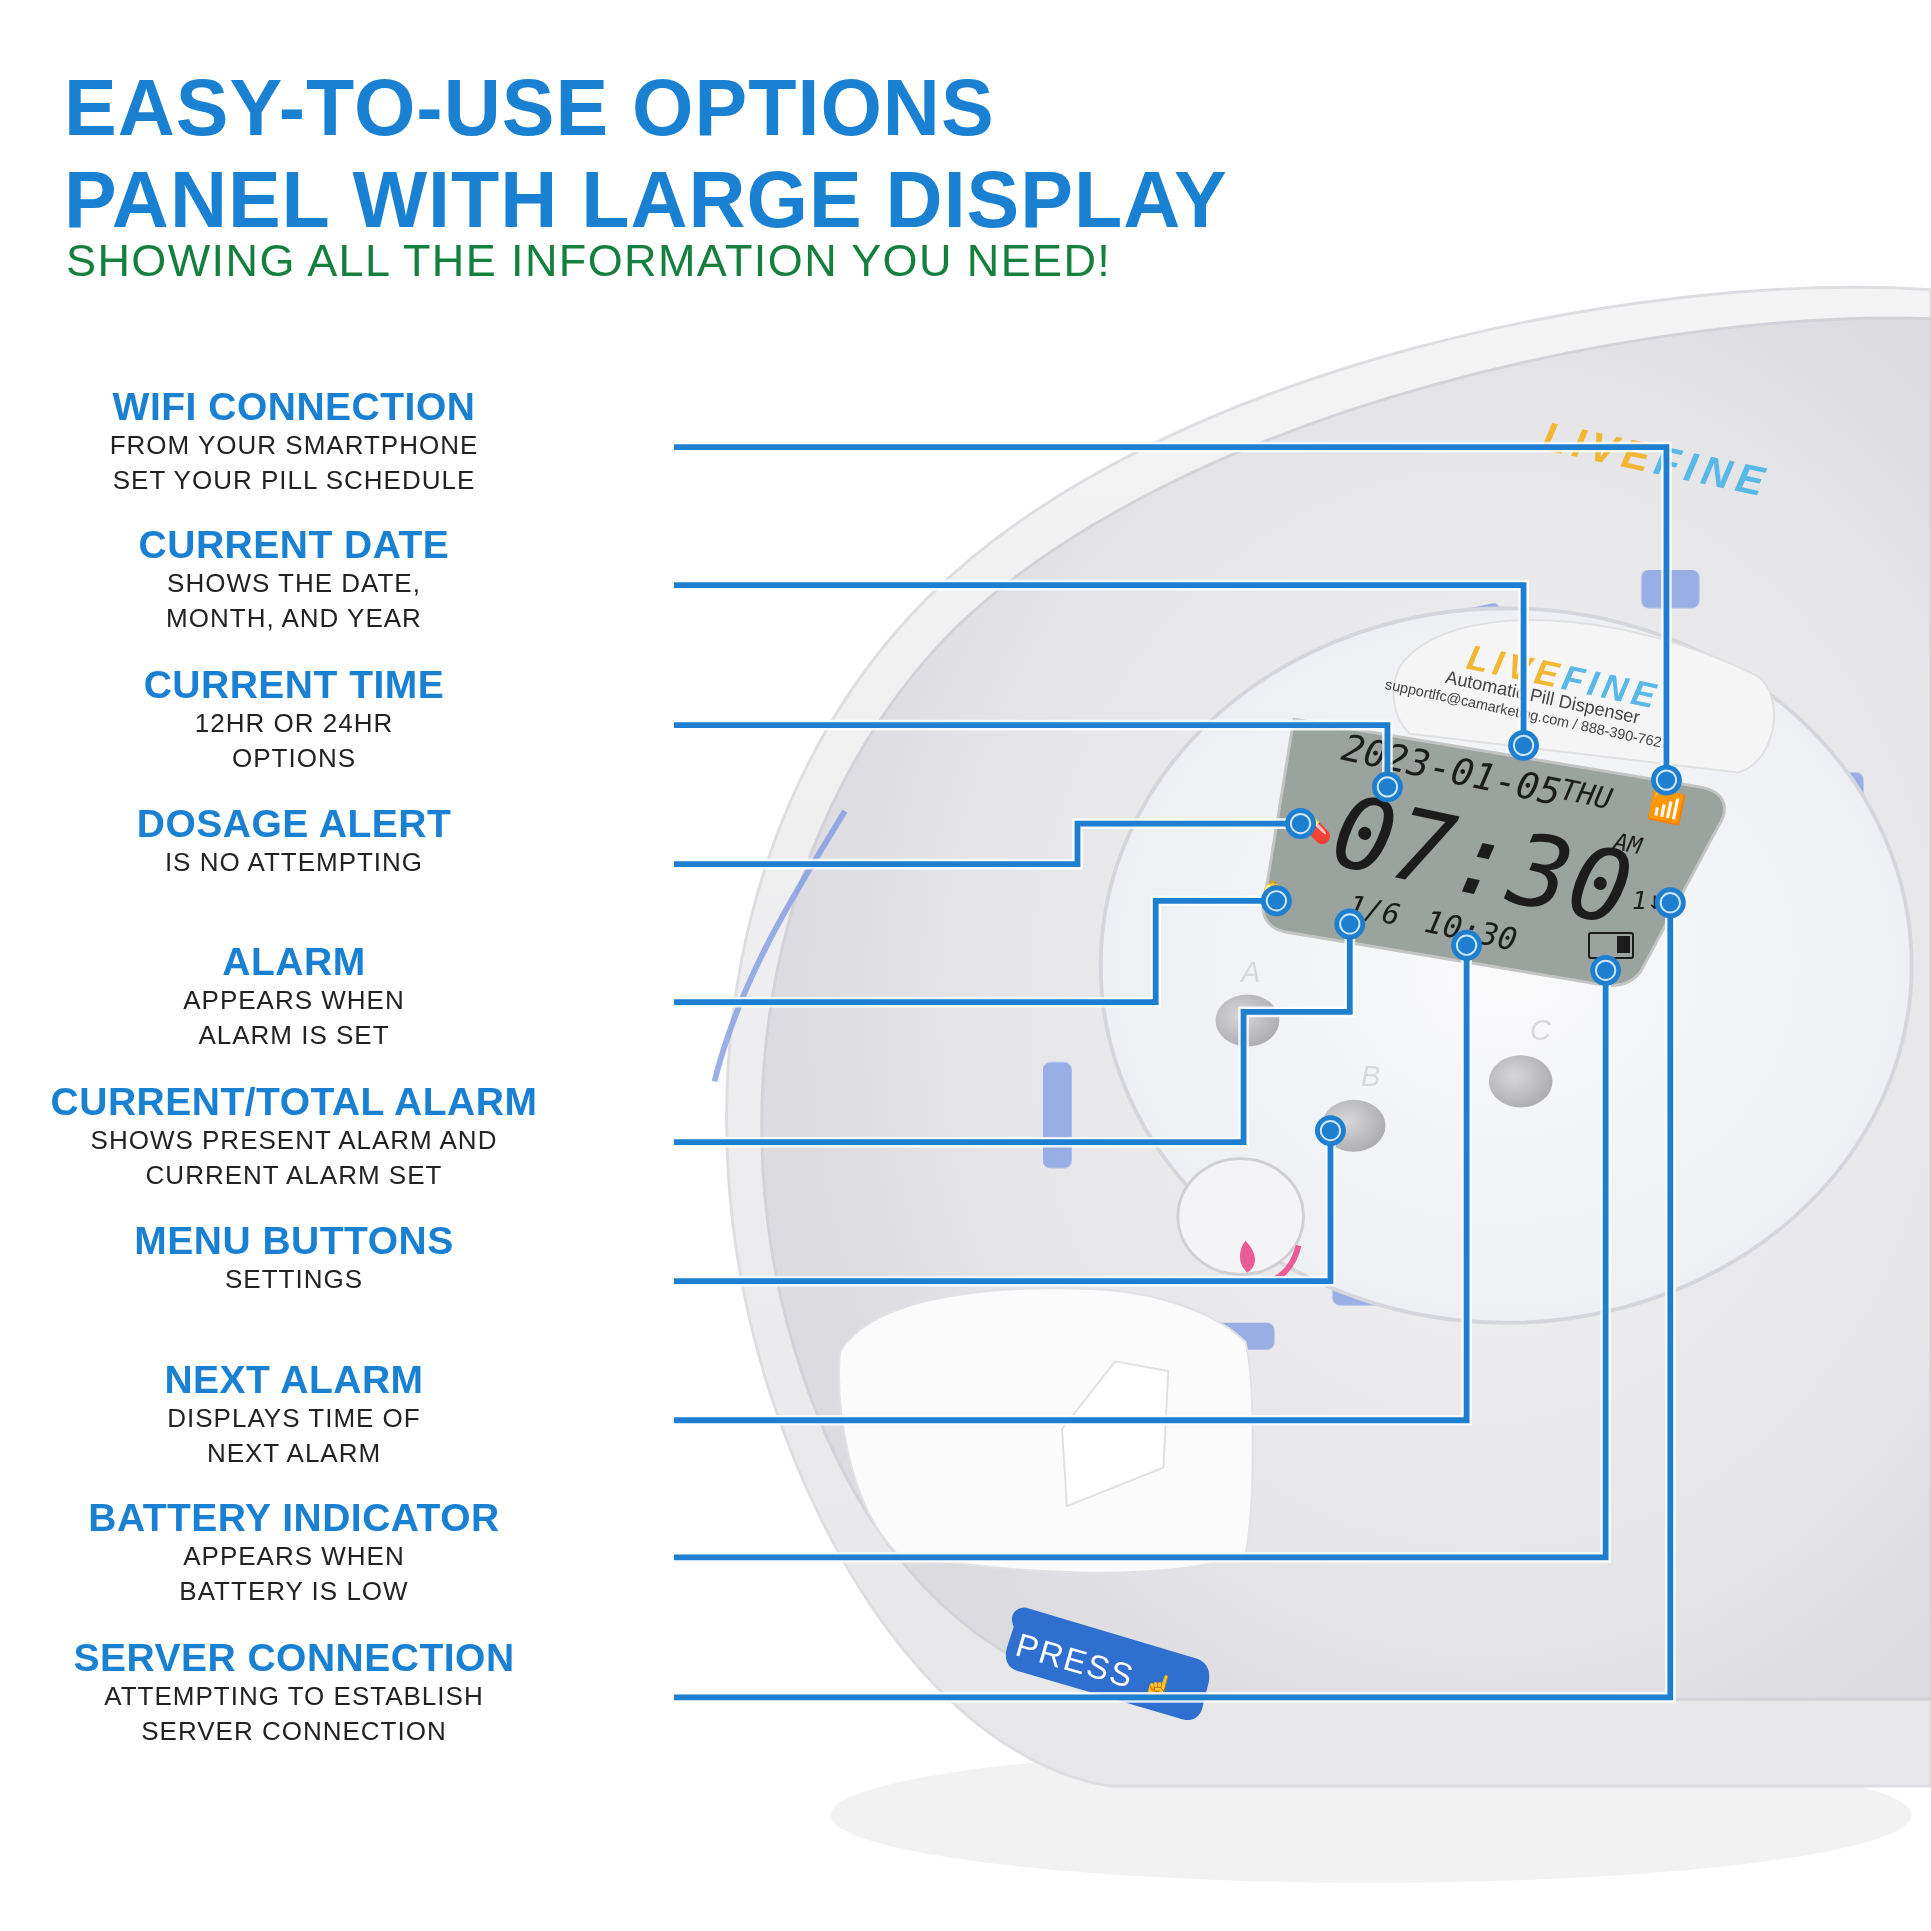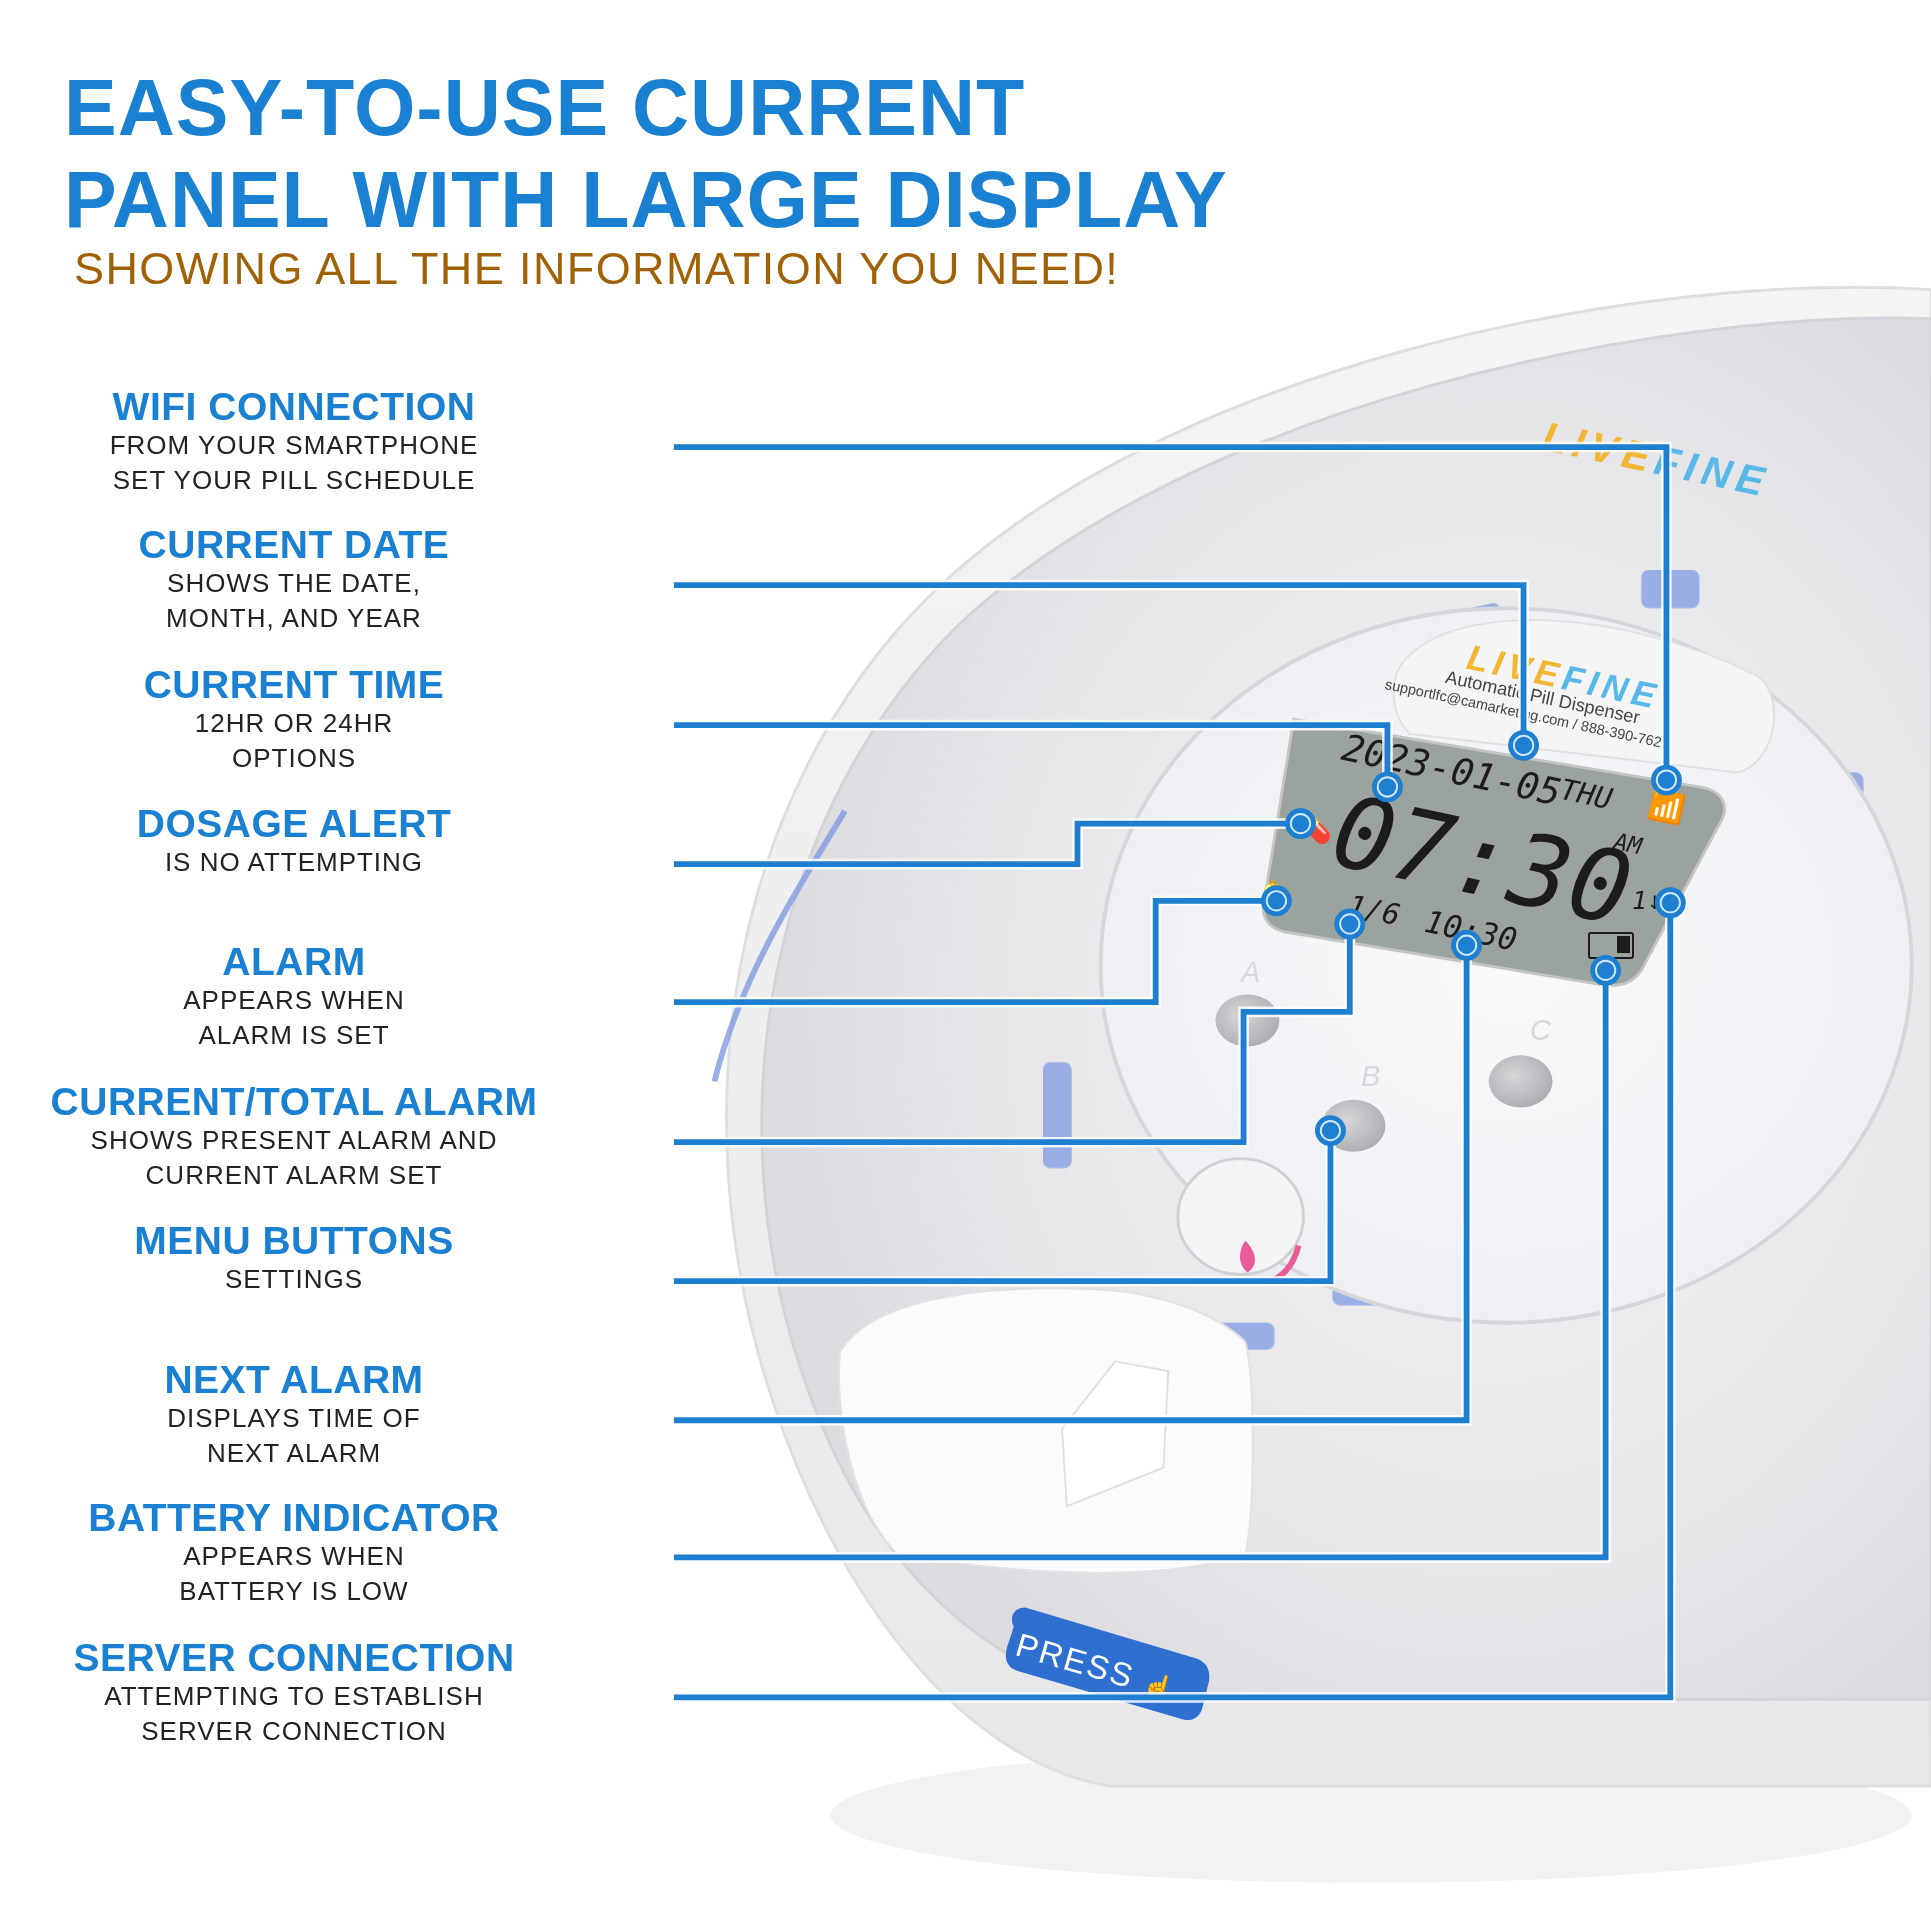--- a/index.html
+++ b/index.html
@@ -1,37 +1,37 @@
 <!DOCTYPE html>
 <html><head>
 <meta charset="utf-8">
 <style>
   html, body { margin:0; padding:0; background:#ffffff; }
   body { width:1931px; height:1931px; position:relative; overflow:hidden; font-family:"Liberation Sans", sans-serif; }
   .title { position:absolute; left:64px; margin:0; color:#1a80d2; font-weight:700; font-size:79px; letter-spacing:1px; line-height:1; white-space:nowrap; }
-  .subtitle { position:absolute; left:66px; top:238px; margin:8px; color:#a16207; font-size:45px; font-weight:400; letter-spacing:1.4px; line-height:1; white-space:nowrap; }
+  .subtitle { position:absolute; left:66px; top:238px; margin:0; color:#15803d; font-size:45px; font-weight:400; letter-spacing:1.4px; line-height:1; white-space:nowrap; }
 
   
   .device { position:absolute; left:0; top:0; width:1931px; height:1931px; }
 
   
   .label { position:absolute; right:1328px; text-align:center; width:618px; }
   .label .heading { color:#1a80d2; font-weight:700; font-size:39px; letter-spacing:0.5px; line-height:42px; white-space:nowrap; }
   .label .desc { color:#222; font-size:26px; letter-spacing:1px; line-height:35px; white-space:nowrap; }
 
   
   .leaders { position:absolute; left:0; top:0; width:1931px; height:1931px; pointer-events:none; }
 
   
   .lcd-text { position:absolute; font-family:"DejaVu Sans Mono", monospace; color:#1c1c1c; font-style:italic; white-space:nowrap; transform-origin:left top; }
 </style>
 </head>
 <body>
 
-<h1 class="title" style="top:68px">EASY-TO-USE CURRENT</h1>
+<h1 class="title" style="top:68px">EASY-TO-USE OPTIONS</h1>
 <h1 class="title" style="top:160px">PANEL WITH LARGE DISPLAY</h1>
 <p class="subtitle">SHOWING ALL THE INFORMATION YOU NEED!</p>
 
 <svg class="device" viewBox="0 0 2000 2000" xmlns="http://www.w3.org/2000/svg">
   <defs>
     <radialGradient id="lidGrad" cx="0.62" cy="0.5" r="0.6">
       <stop offset="0" stop-color="#f2f2f4"></stop>
       <stop offset="0.7" stop-color="#e6e5e8"></stop>
       <stop offset="1" stop-color="#dcdbe0"></stop>
     </radialGradient>

